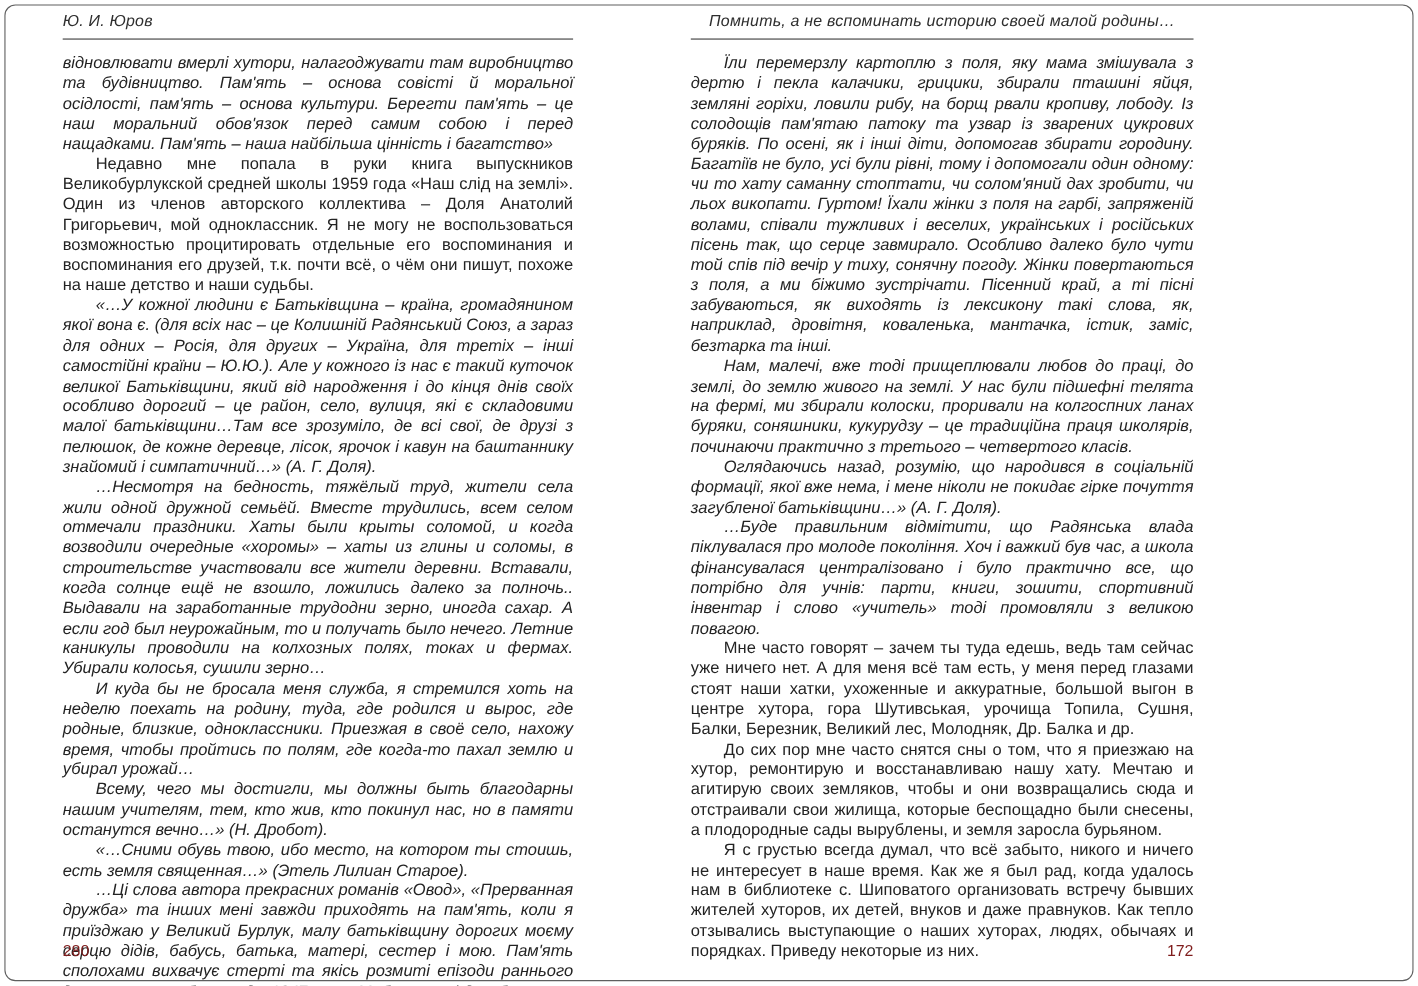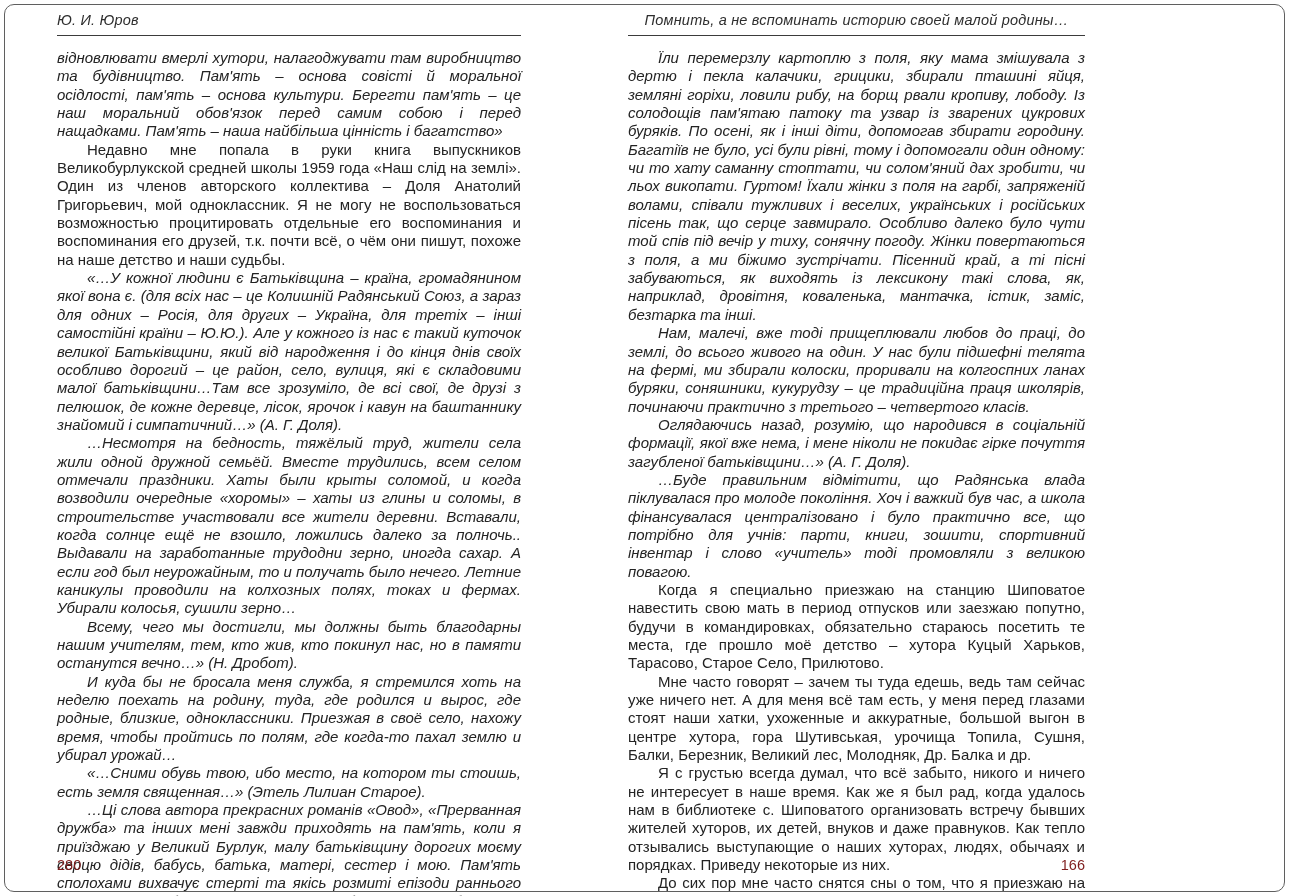--- a/index.html
+++ b/index.html
@@ -71,38 +71,37 @@
 
 <div class="spread">
 
   <div class="page left">
     <div class="running-head">Ю. И. Юров</div>
     <div class="page-body">
       <p class="para it">відновлювати вмерлі хутори, налагоджувати там виробництво та будівництво. Пам'ять – основа совісті й моральної осідлості, пам'ять – основа культури. Берегти пам'ять – це наш моральний обов'язок перед самим собою і перед нащадками. Пам'ять – наша найбільша цінність і багатство»</p>
       <p class="para indent">Недавно мне попала в руки книга выпускников Великобурлукской средней школы 1959 года «Наш слід на землі». Один из членов авторского коллектива – Доля Анатолий Григорьевич, мой одноклассник. Я не могу не воспользоваться возможностью процитировать отдельные его воспоминания и воспоминания его друзей, т.к. почти всё, о чём они пишут, похоже на наше детство и наши судьбы.</p>
       <p class="para it indent">«…У кожної людини є Батьківщина – країна, громадянином якої вона є. (для всіх нас – це Колишній Радянський Союз, а зараз для одних – Росія, для других – Україна, для третіх – інші самостійні країни – Ю.Ю.). Але у кожного із нас є такий куточок великої Батьківщини, який від народження і до кінця днів своїх особливо дорогий – це район, село, вулиця, які є складовими малої батьківщини…Там все зрозуміло, де всі свої, де друзі з пелюшок, де кожне деревце, лісок, ярочок і кавун на баштаннику знайомий і симпатичний…» (А. Г. Доля).</p>
       <p class="para it indent">…Несмотря на бедность, тяжёлый труд, жители села жили одной дружной семьёй. Вместе трудились, всем селом отмечали праздники. Хаты были крыты соломой, и когда возводили очередные «хоромы» – хаты из глины и соломы, в строительстве участвовали все жители деревни. Вставали, когда солнце ещё не взошло, ложились далеко за полночь.. Выдавали на заработанные трудодни зерно, иногда сахар. А если год был неурожайным, то и получать было нечего. Летние каникулы проводили на колхозных полях, токах и фермах. Убирали колосья, сушили зерно…</p>
+      <p class="para it indent">И куда бы не бросала меня служба, я стремился хоть на неделю поехать на родину, туда, где родился и вырос, где родные, близкие, одноклассники. Приезжая в своё село, нахожу время, чтобы пройтись по полям, где когда-то пахал землю и убирал урожай…</p>
       <p class="para it indent">Всему, чего мы достигли, мы должны быть благодарны нашим учителям, тем, кто жив, кто покинул нас, но в памяти останутся вечно…» (Н. Дробот).</p>
-      <p class="para it indent">И куда бы не бросала меня служба, я стремился хоть на неделю поехать на родину, туда, где родился и вырос, где родные, близкие, одноклассники. Приезжая в своё село, нахожу время, чтобы пройтись по полям, где когда-то пахал землю и убирал урожай…</p>
       <p class="para it indent">«…Сними обувь твою, ибо место, на котором ты стоишь, есть земля священная…» (Этель Лилиан Старое).</p>
       <p class="para it indent">…Ці слова автора прекрасних романів «Овод», «Прерванная дружба» та інших мені завжди приходять на пам'ять, коли я приїзджаю у Великий Бурлук, малу батьківщину дорогих моєму серцю дідів, бабусь, батька, матері, сестер і мою. Пам'ять сполохами вихвачує стерті та якісь розмиті епізоди раннього дитинства приблизно до 1947 року. Мабуть, як і для багатьох своїх</p>
     </div>
     <div class="page-number">280</div>
   </div>
 
   <div class="page right">
     <div class="running-head">Помнить, а не вспоминать историю своей малой родины…</div>
     <div class="page-body">
       <p class="para it indent">Їли перемерзлу картоплю з поля, яку мама змішувала з дертю і пекла калачики, грицики, збирали пташині яйця, земляні горіхи, ловили рибу, на борщ рвали кропиву, лободу. Із солодощів пам'ятаю патоку та узвар із зварених цукрових буряків. По осені, як і інші діти, допомогав збирати городину. Багатіїв не було, усі були рівні, тому і допомогали один одному: чи то хату саманну стоптати, чи солом'яний дах зробити, чи льох викопати. Гуртом! Їхали жінки з поля на гарбі, запряженій волами, співали тужливих і веселих, українських і російських пісень так, що серце завмирало. Особливо далеко було чути той спів під вечір у тиху, сонячну погоду. Жінки повертаються з поля, а ми біжимо зустрічати. Пісенний край, а ті пісні забуваються, як виходять із лексикону такі слова, як, наприклад, дровітня, коваленька, мантачка, істик, заміс, безтарка та інші.</p>
-      <p class="para it indent">Нам, малечі, вже тоді прищеплювали любов до праці, до землі, до всього живого на один. У нас були підшефні телята на фермі, ми збирали колоски, проривали на колгоспних ланах буряки, соняшники, кукурудзу – це традиційна праця школярів, починаючи практично з третього – четвертого класів.</p>
+      <p class="para it indent">Нам, малечі, вже тоді прищеплювали любов до праці, до землі, до землю живого на землі. У нас були підшефні телята на фермі, ми збирали колоски, проривали на колгоспних ланах буряки, соняшники, кукурудзу – це традиційна праця школярів, починаючи практично з третього – четвертого класів.</p>
       <p class="para it indent">Оглядаючись назад, розумію, що народився в соціальній формації, якої вже нема, і мене ніколи не покидає гірке почуття загубленої батьківщини…» (А. Г. Доля).</p>
       <p class="para it indent">…Буде правильним відмітити, що Радянська влада піклувалася про молоде покоління. Хоч і важкий був час, а школа фінансувалася централізовано і було практично все, що потрібно для учнів: парти, книги, зошити, спортивний інвентар і слово «учитель» тоді промовляли з великою повагою.</p>
-      <p class="para indent">Когда я специально приезжаю на станцию Шиповатое навестить свою мать в период отпусков или заезжаю попутно, будучи в командировках, обязательно стараюсь посетить те места, где прошло моё детство – хутора Куцый Харьков, Тарасово, Старое Село, Прилютово.</p>
       <p class="para indent">Мне часто говорят – зачем ты туда едешь, ведь там сейчас уже ничего нет. А для меня всё там есть, у меня перед глазами стоят наши хатки, ухоженные и аккуратные, большой выгон в центре хутора, гора Шутивськая, урочища Топила, Сушня, Балки, Березник, Великий лес, Молодняк, Др. Балка и др.</p>
+      <p class="para indent">До сих пор мне часто снятся сны о том, что я приезжаю на хутор, ремонтирую и восстанавливаю нашу хату. Мечтаю и агитирую своих земляков, чтобы и они возвращались сюда и отстраивали свои жилища, которые беспощадно были снесены, а плодородные сады вырублены, и земля заросла бурьяном.</p>
       <p class="para indent">Я с грустью всегда думал, что всё забыто, никого и ничего не интересует в наше время. Как же я был рад, когда удалось нам в библиотеке с. Шиповатого организовать встречу бывших жителей хуторов, их детей, внуков и даже правнуков. Как тепло отзывались выступающие о наших хуторах, людях, обычаях и порядках. Приведу некоторые из них.</p>
-      <p class="para indent">До сих пор мне часто снятся сны о том, что я приезжаю на хутор, ремонтирую и восстанавливаю нашу хату. Мечтаю и агитирую своих земляков, чтобы и они возвращались сюда и отстраивали свои жилища, которые беспощадно были снесены, а плодородные сады вырублены, и земля заросла бурьяном.</p>
     </div>
-    <div class="page-number">166</div>
+    <div class="page-number">172</div>
   </div>
 
 </div>
 
 <div class="frame"></div>
 
 </body></html>

